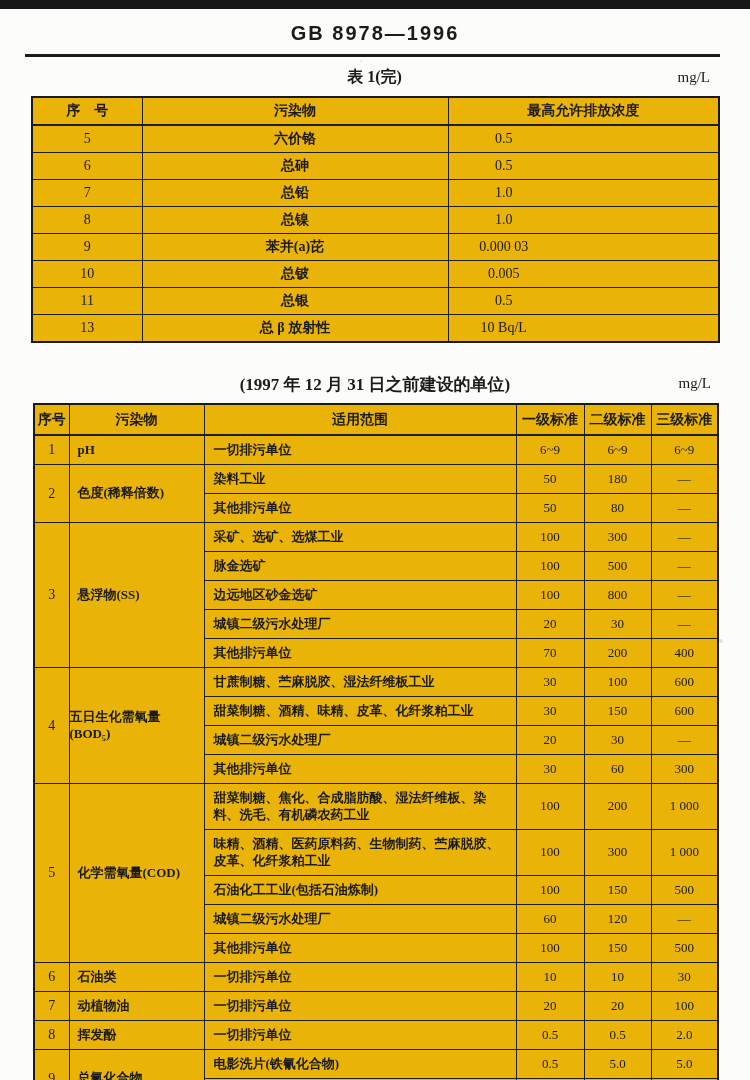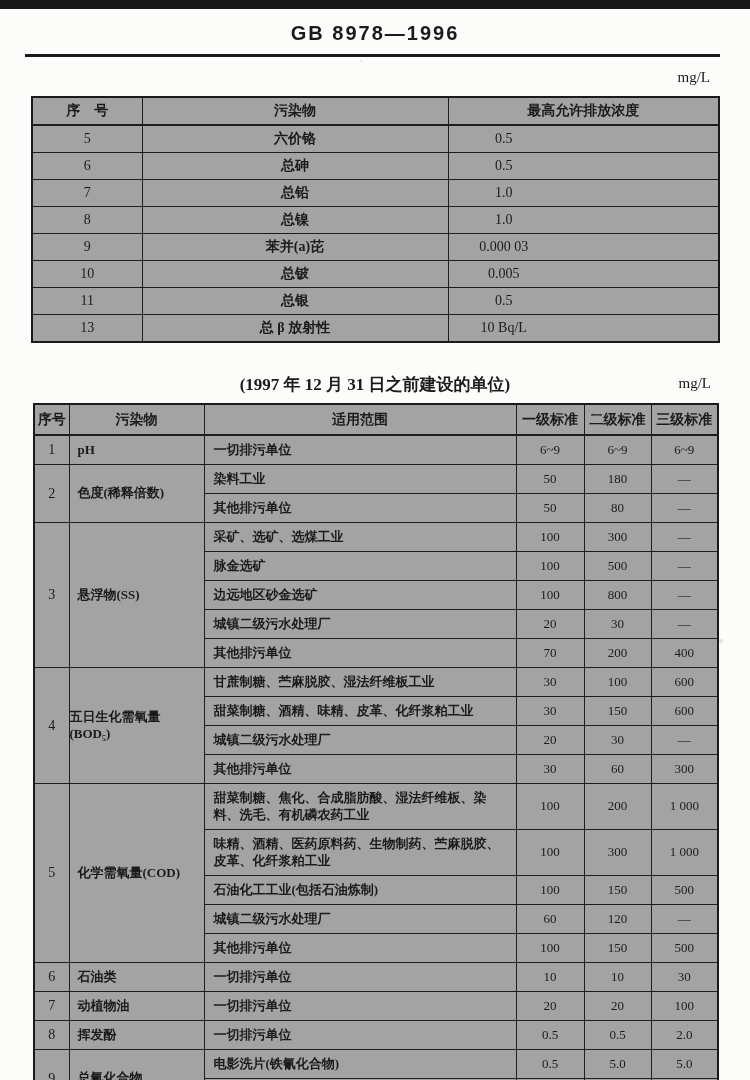--- a/index.html
+++ b/index.html
@@ -19,21 +19,21 @@
     position:absolute;top:22px;left:0;width:750px;text-align:center;
     font-family:"Liberation Sans","DejaVu Sans",sans-serif;
     font-weight:bold;font-size:20px;letter-spacing:2px;
   }
   .header-rule{position:absolute;top:54px;left:25px;width:695px;height:3px;background:#1a1a1a;}
 
   .t1cap{position:absolute;top:67px;left:31px;width:687px;height:26px;}
   .t1cap .cap-title{position:absolute;left:0;width:100%;text-align:center;font-weight:bold;font-size:16px;}
   .t1cap .cap-unit{position:absolute;right:8px;top:2px;font-size:15px;}
 
-  table{border-collapse:collapse;table-layout:fixed;background:#a3a3a3;padding-left:36px;}
+  table{border-collapse:collapse;table-layout:fixed;background:#eab308;padding-left:36px;}
   th,td{border:1px solid #1e1e1e;overflow:hidden;}
   th{font-size:14px;font-weight:bold;border-bottom-width:2px;}
 
   #table1{position:absolute;top:96px;left:31px;width:687px;border:2px solid #1a1a1a;}
   #table1 th{height:24px;}
   #table1 td{height:24px;font-size:14px;}
   #table1 td.c-no{text-align:center;}
   #table1 td.c-pol{text-align:center;font-weight:bold;}
   #table1 td.c-val{text-align:center;padding-right:160px;}
 
@@ -58,20 +58,21 @@
 <body>
 
 <div class="page">
   <div class="scan-top"></div>
   <div class="noise"></div>
 
   <div class="std-no">GB 8978—1996</div>
   <div class="header-rule"></div>
 
   <div class="t1cap">
+    <div class="cap-title">表 1(完)</div>
     <div class="cap-unit">mg/L</div>
   </div>
 
   <table id="table1">
     <colgroup>
         <col style="width:110px">
         <col style="width:306px">
         <col style="width:271px">
       </colgroup>
     <thead>

